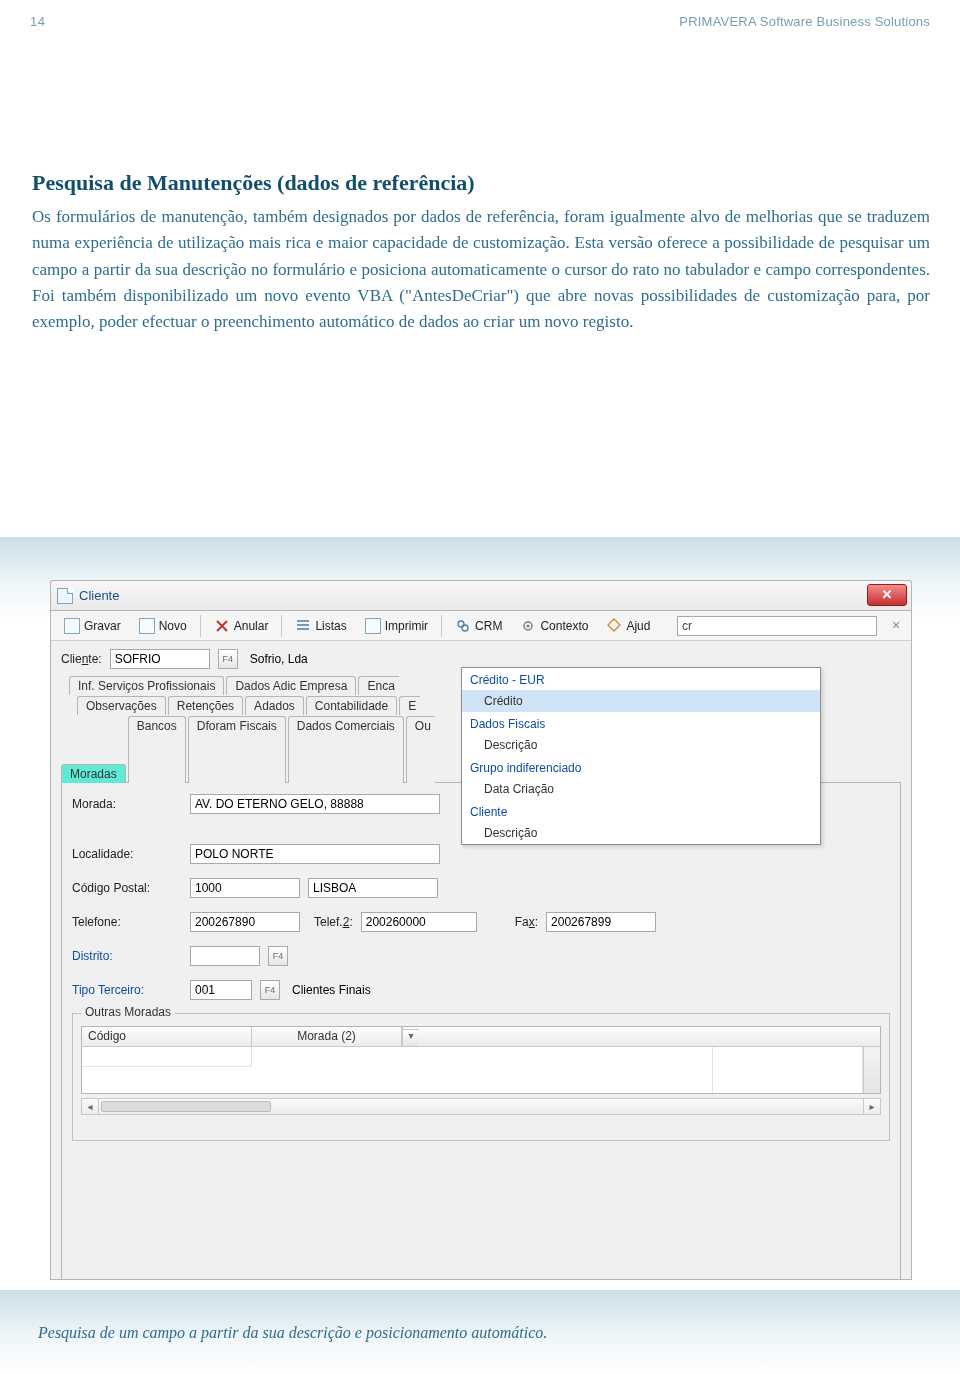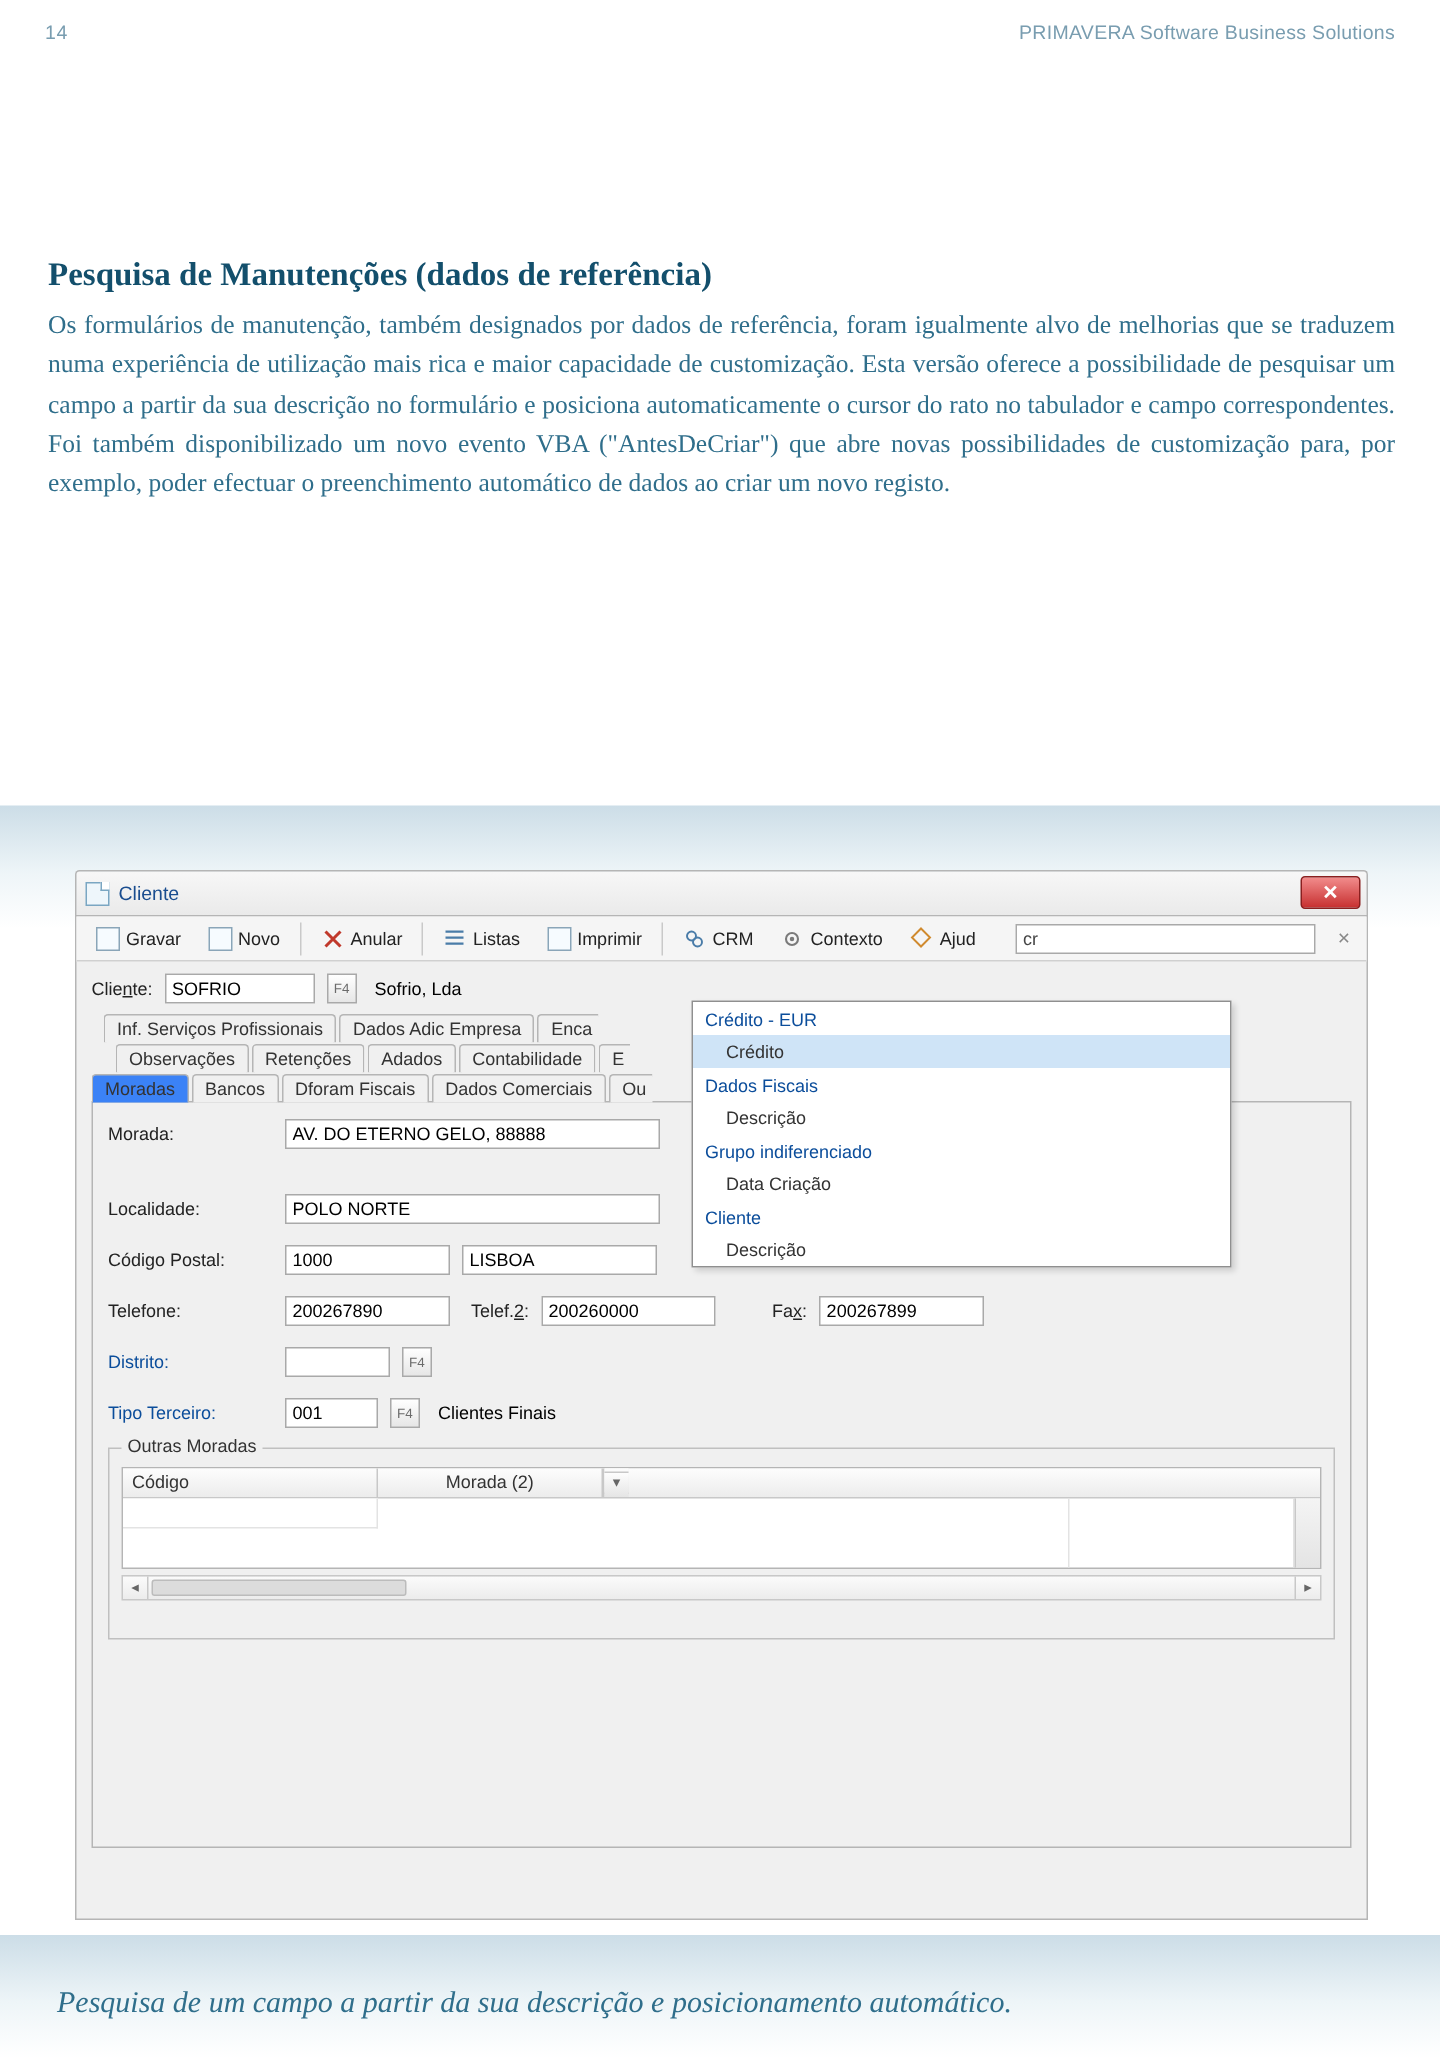--- a/index.html
+++ b/index.html
@@ -59,21 +59,21 @@
     height:82px;
     background: linear-gradient(to bottom, #ccdde7 0%, #eef5f8 55%, #ffffff 100%);
   }
   .strip-top { top:537px; }
   .strip-bottom { top:1290px; }
   .caption {
     position:absolute;
     left:38px;
     right:30px;
     top:1324px;
-    font-size:20px;
+    font-size:16px;
     color:#2f6e8b;
     font-style:italic;
     font-family: Georgia, serif;
   }
 
   
   .win-frame {
     position:absolute;
     left:50px;
     top:580px;
@@ -224,22 +224,23 @@
     font-size:12px;
     color:#333;
     white-space:nowrap;
   }
   .tab.cut-right{
     border-right:none;
     border-radius:3px 0 0 0;
     padding-right:4px;
   }
   .tab.active{
-    background:#3b82f6;
-    position:relative;
+    background:#5eead4;
+    position:relative;
+    margin-top:48px;
   }
   .panel-frame{
     border:1px solid #b5b5b5;
     background:#f0f0f0;
     margin-top:-1px;
     height:498px;
     position:relative;
     padding:10px 10px 10px 10px;
   }
   .form-row{

